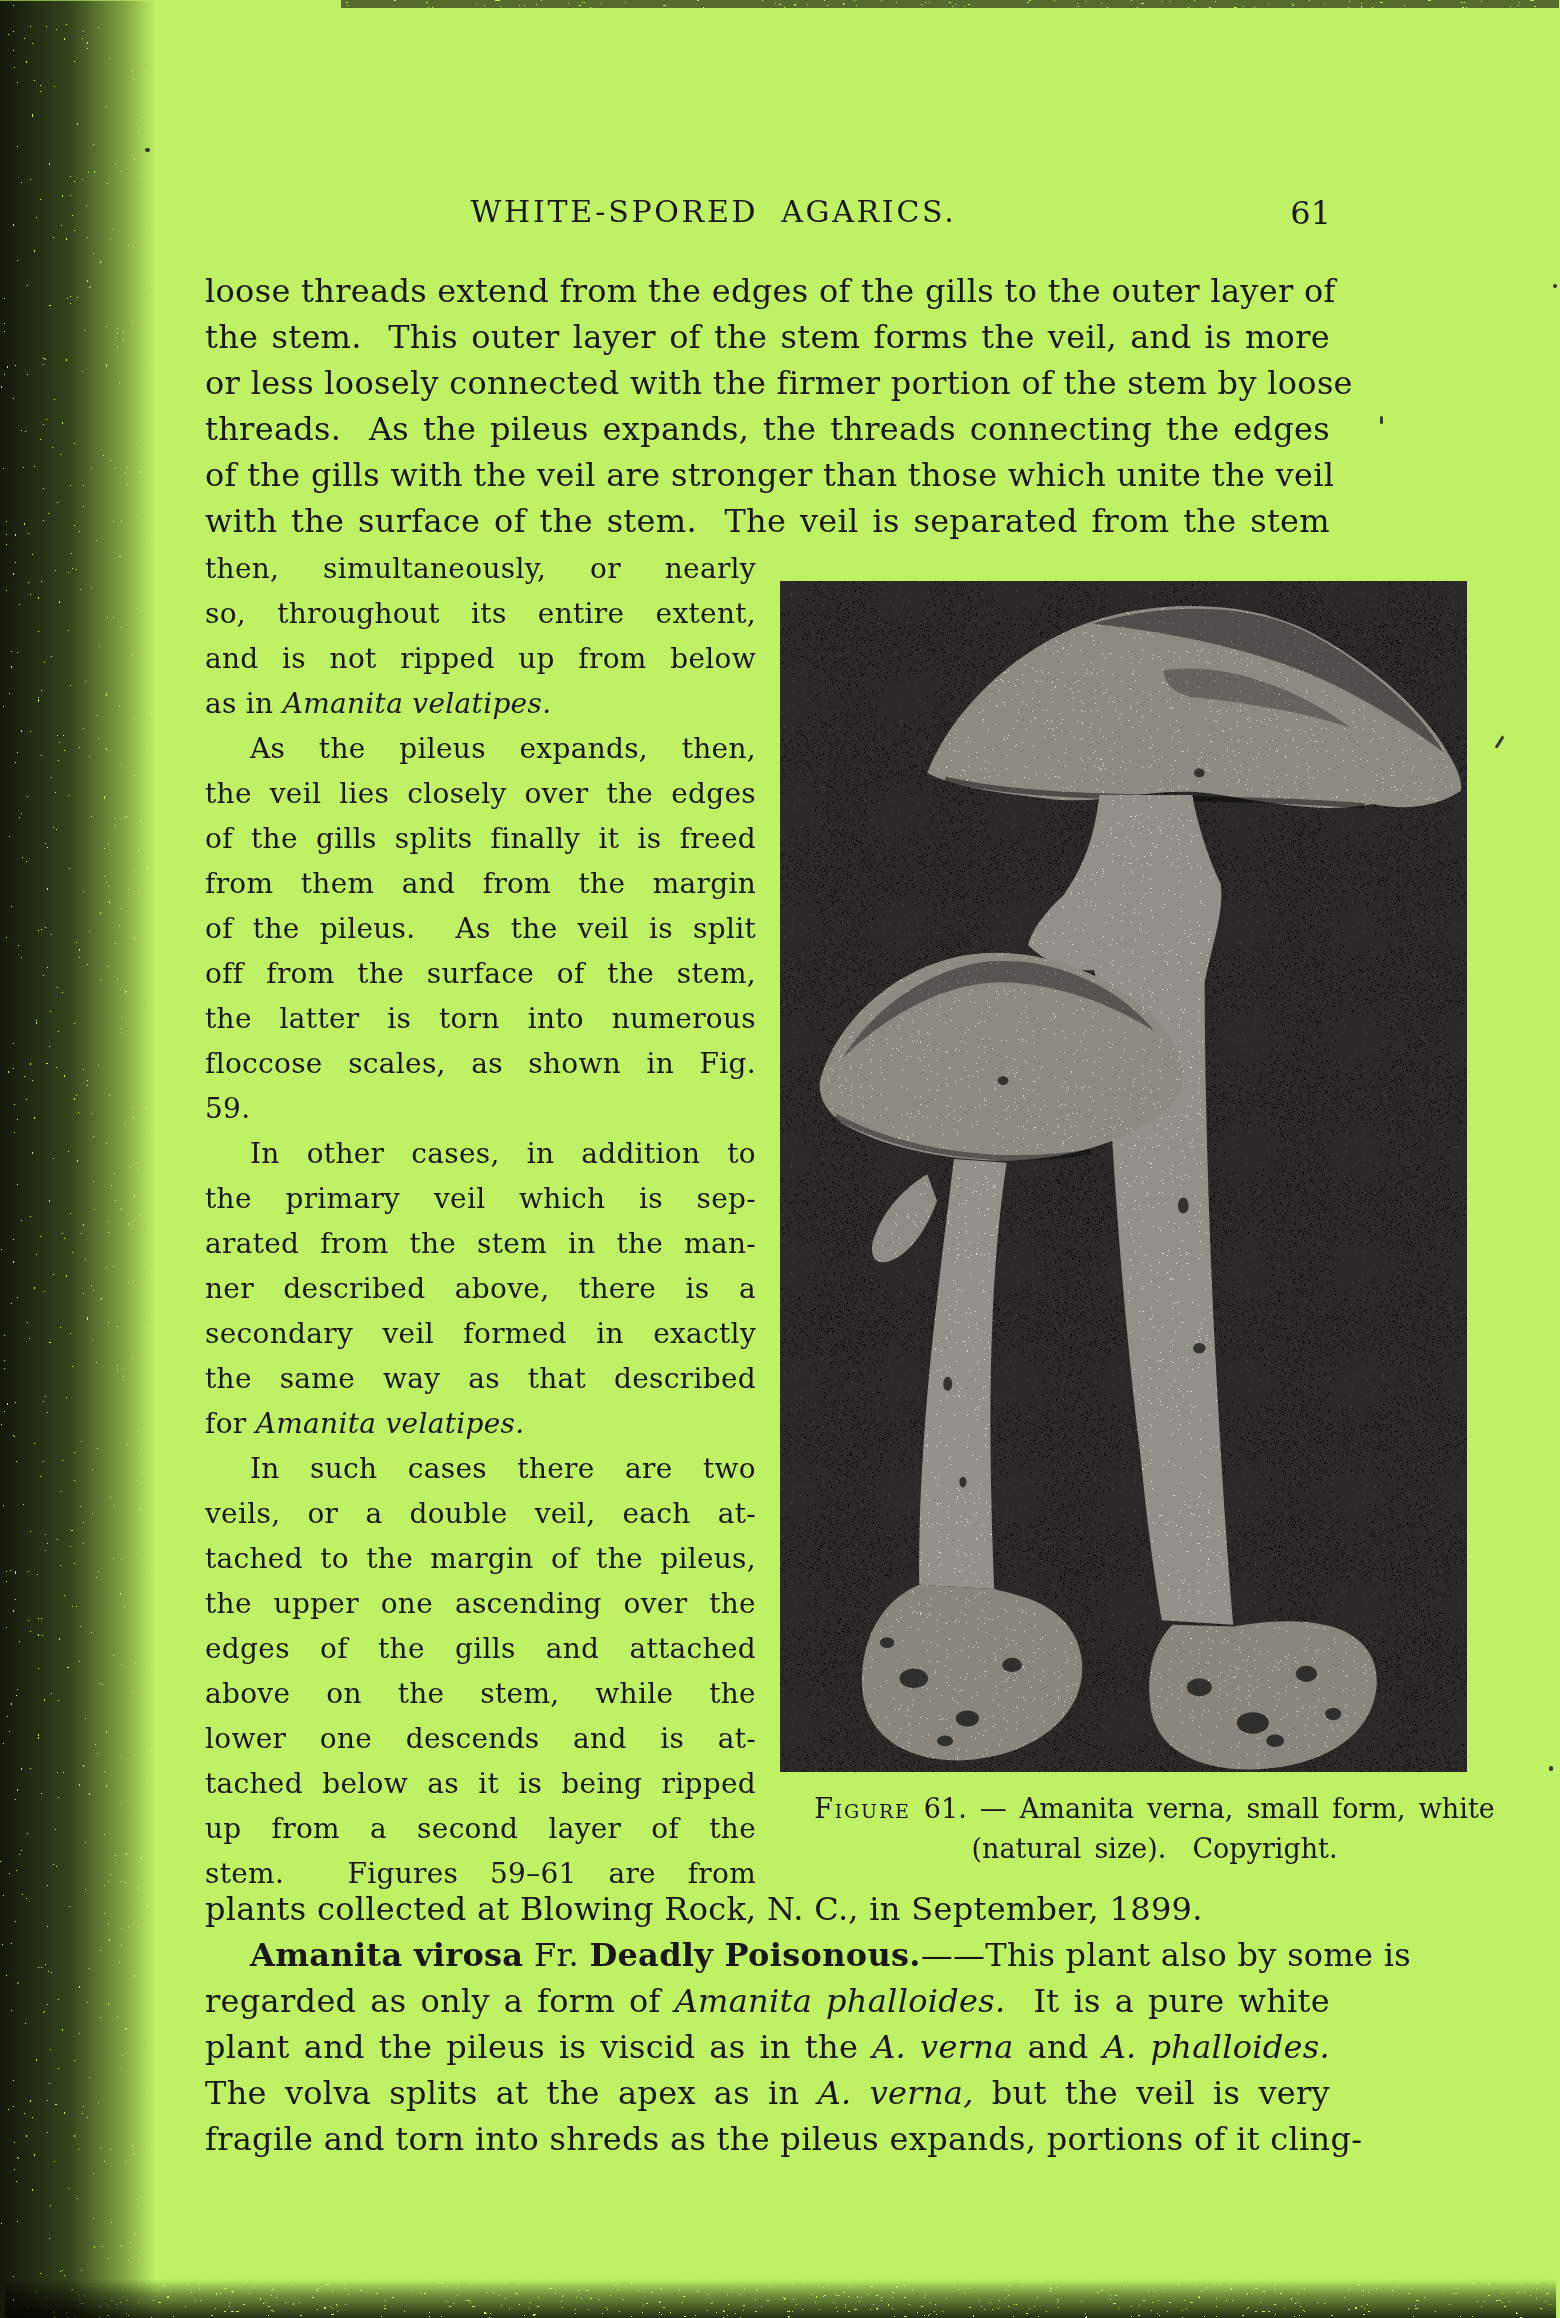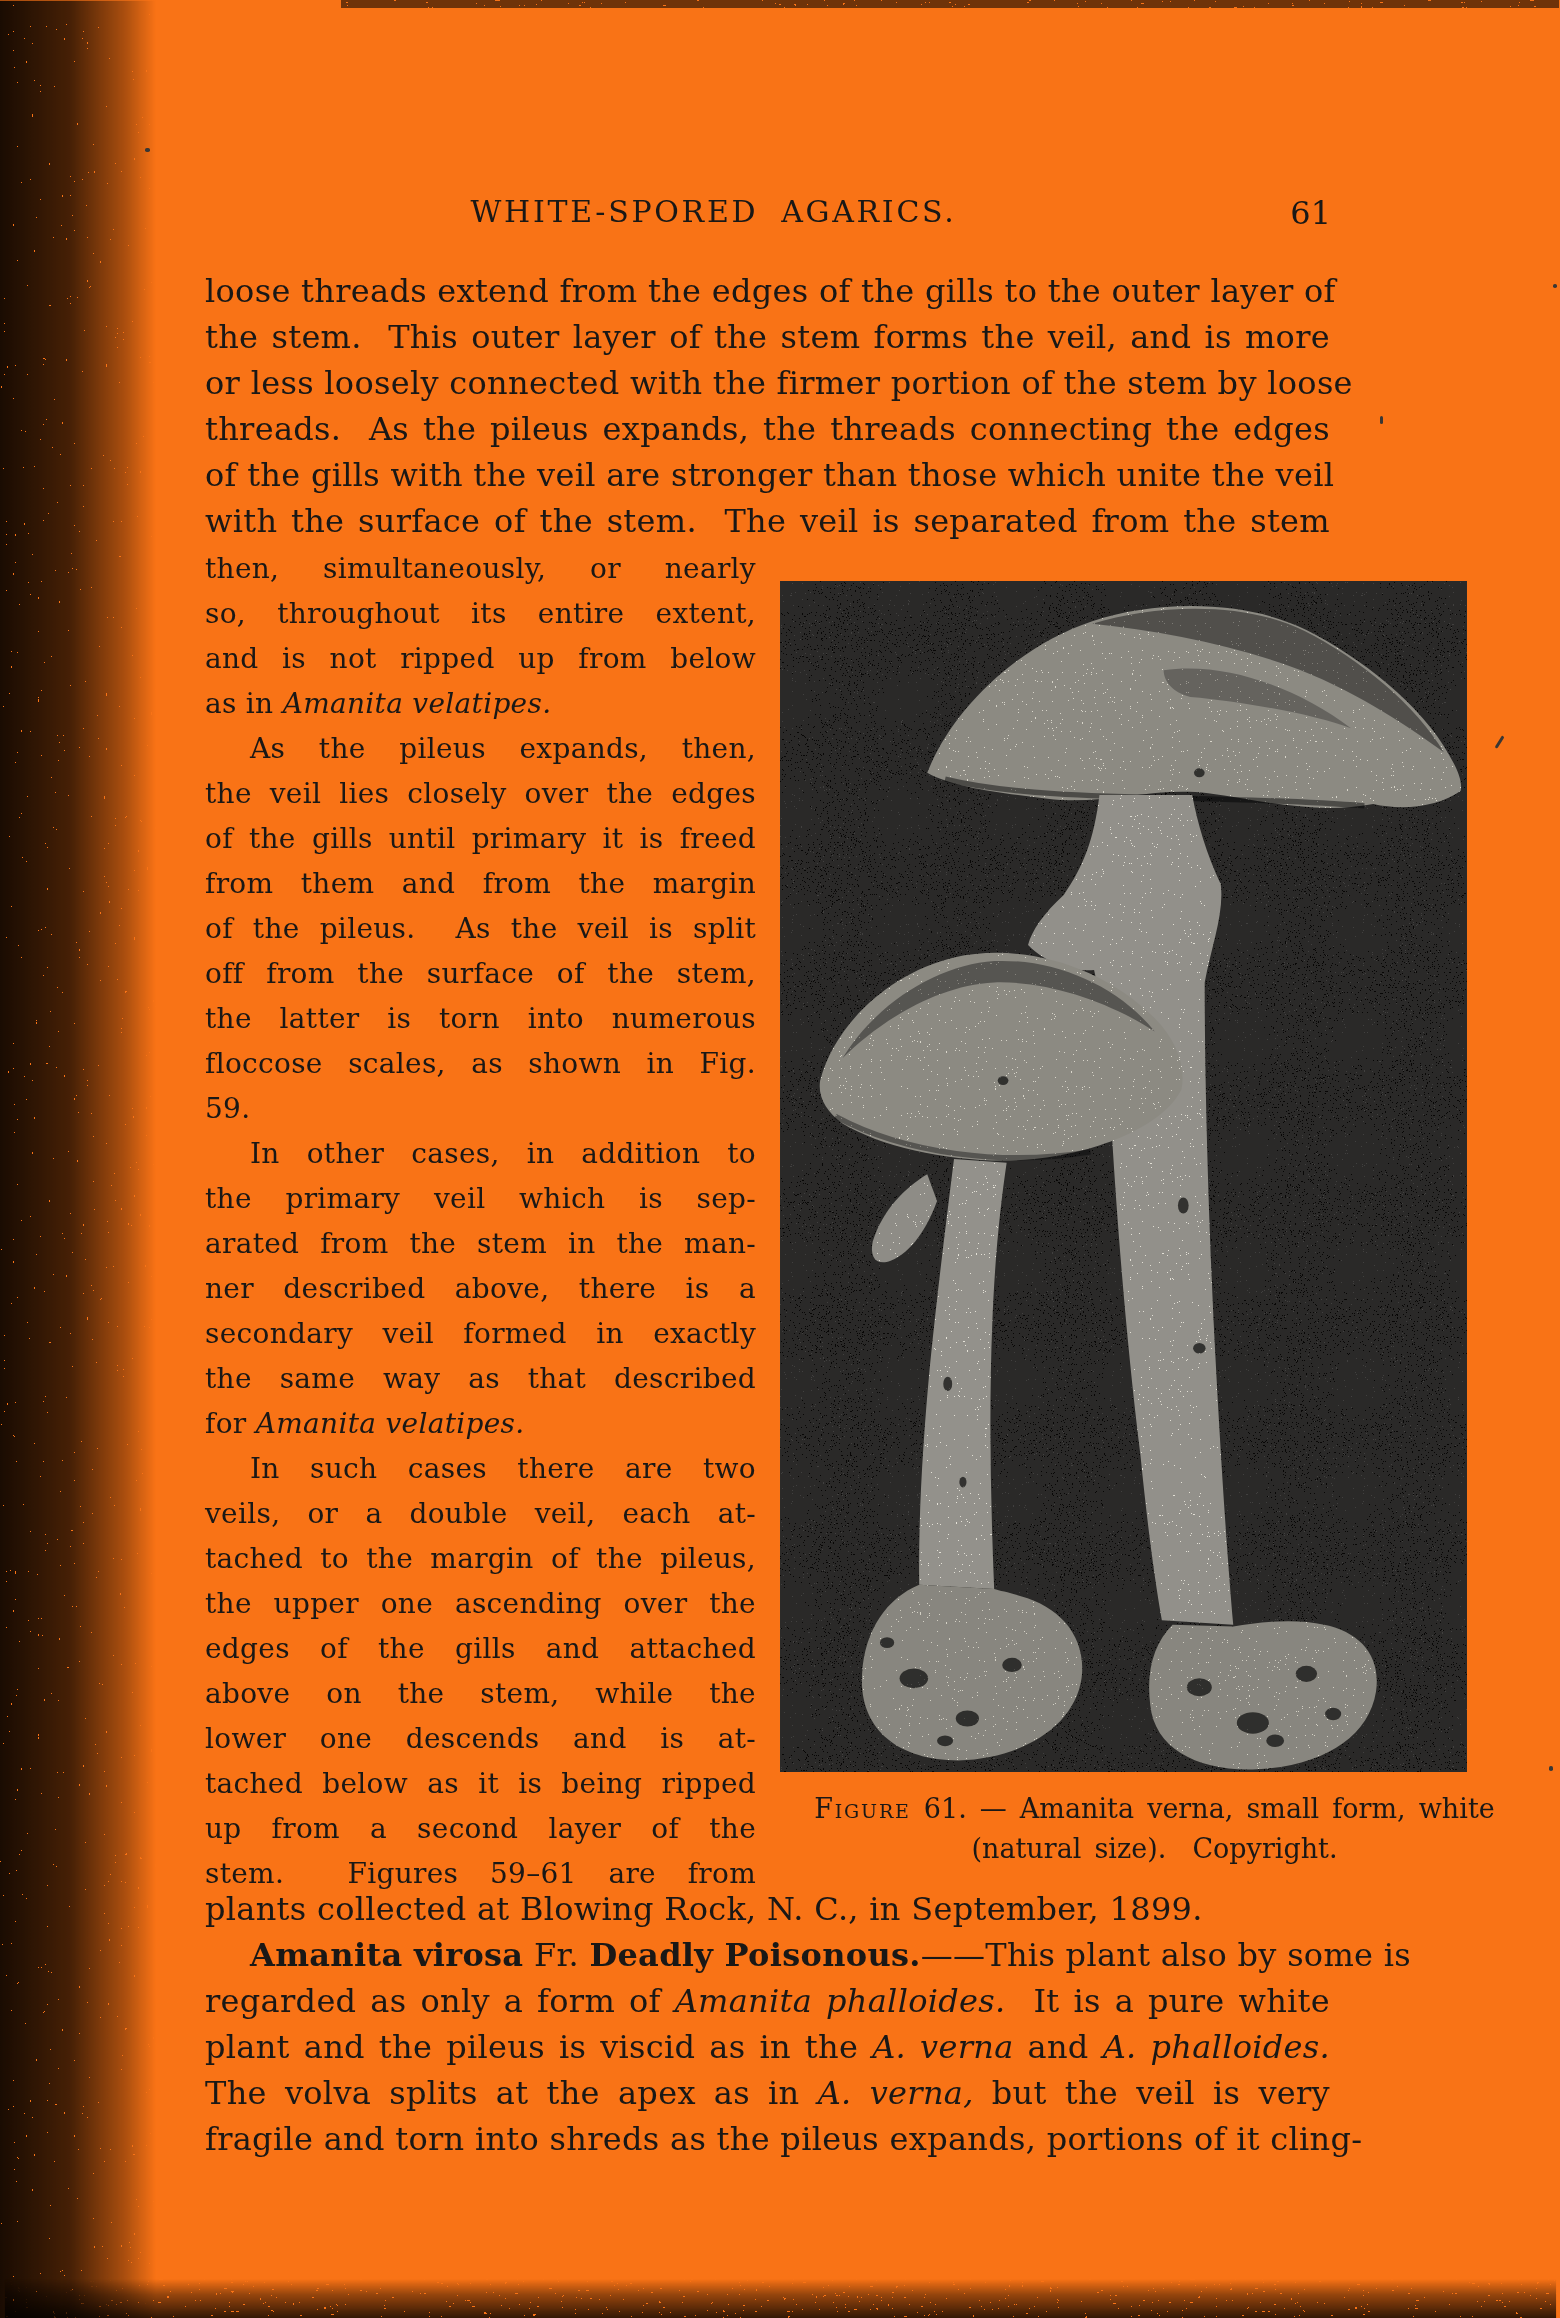--- a/index.html
+++ b/index.html
@@ -1,16 +1,16 @@
 <!DOCTYPE html>
 <html style="font-size:14.3px"><head>
 <meta charset="utf-8">
 <style>
   html,body{margin:0;padding:0;background:#777;}
-  #page{position:relative;width:1561px;height:2319px;background:#f97316;overflow:hidden;
+  #page{position:relative;width:1561px;height:2319px;background:#bef264;overflow:hidden;
         font-family:"DejaVu Serif","Liberation Serif",serif;color:#1a1816;}
   .abs{position:absolute;}
   
   .tl{white-space:nowrap;text-align:justify;-moz-text-align-last:justify;text-align-last:justify;}
   .tl.al{text-align:left;-moz-text-align-last:left;text-align-last:left;}
   .r{font-style:normal;}
   .i{font-style:italic;margin-top:24px;}
   .b{font-weight:bold;}
   .sc{font-variant:small-caps;letter-spacing:1.8px;}
   .ind{display:inline-block;width:45px;}
@@ -105,21 +105,21 @@
       <div class="tl"><span class="r">with the surface of the stem.&nbsp; The veil is separated from the stem</span></div>
     </div>
 
   <div id="column-lines" class="abs">
       <div class="tl"><span class="r">then, simultaneously, or nearly</span></div>
       <div class="tl"><span class="r">so, throughout its entire extent,</span></div>
       <div class="tl"><span class="r">and is not ripped up from below</span></div>
       <div class="tl al"><span class="r">as in </span><span class="i">Amanita velatipes.</span></div>
       <div class="tl"><span class="ind"></span><span class="r">As the pileus expands, then,</span></div>
       <div class="tl"><span class="r">the veil lies closely over the edges</span></div>
-      <div class="tl"><span class="r">of the gills until primary it is freed</span></div>
+      <div class="tl"><span class="r">of the gills splits finally it is freed</span></div>
       <div class="tl"><span class="r">from them and from the margin</span></div>
       <div class="tl"><span class="r">of the pileus.&nbsp; As the veil is split</span></div>
       <div class="tl"><span class="r">off from the surface of the stem,</span></div>
       <div class="tl"><span class="r">the latter is torn into numerous</span></div>
       <div class="tl"><span class="r">floccose scales, as shown in Fig.</span></div>
       <div class="tl al"><span class="r">59.</span></div>
       <div class="tl"><span class="ind"></span><span class="r">In other cases, in addition to</span></div>
       <div class="tl"><span class="r">the primary veil which is sep-</span></div>
       <div class="tl"><span class="r">arated from the stem in the man-</span></div>
       <div class="tl"><span class="r">ner described above, there is a</span></div>

